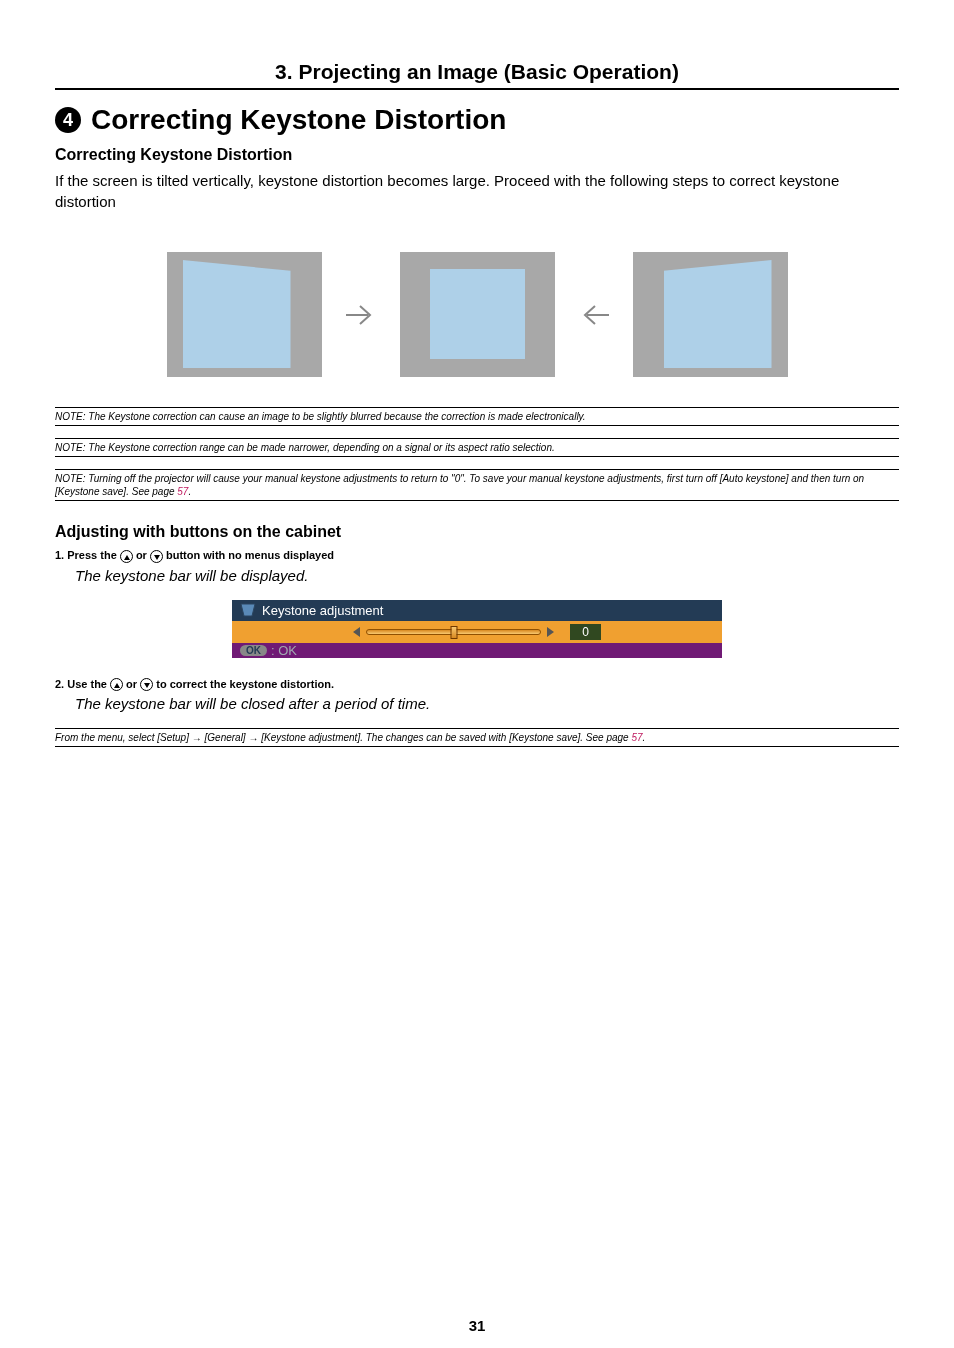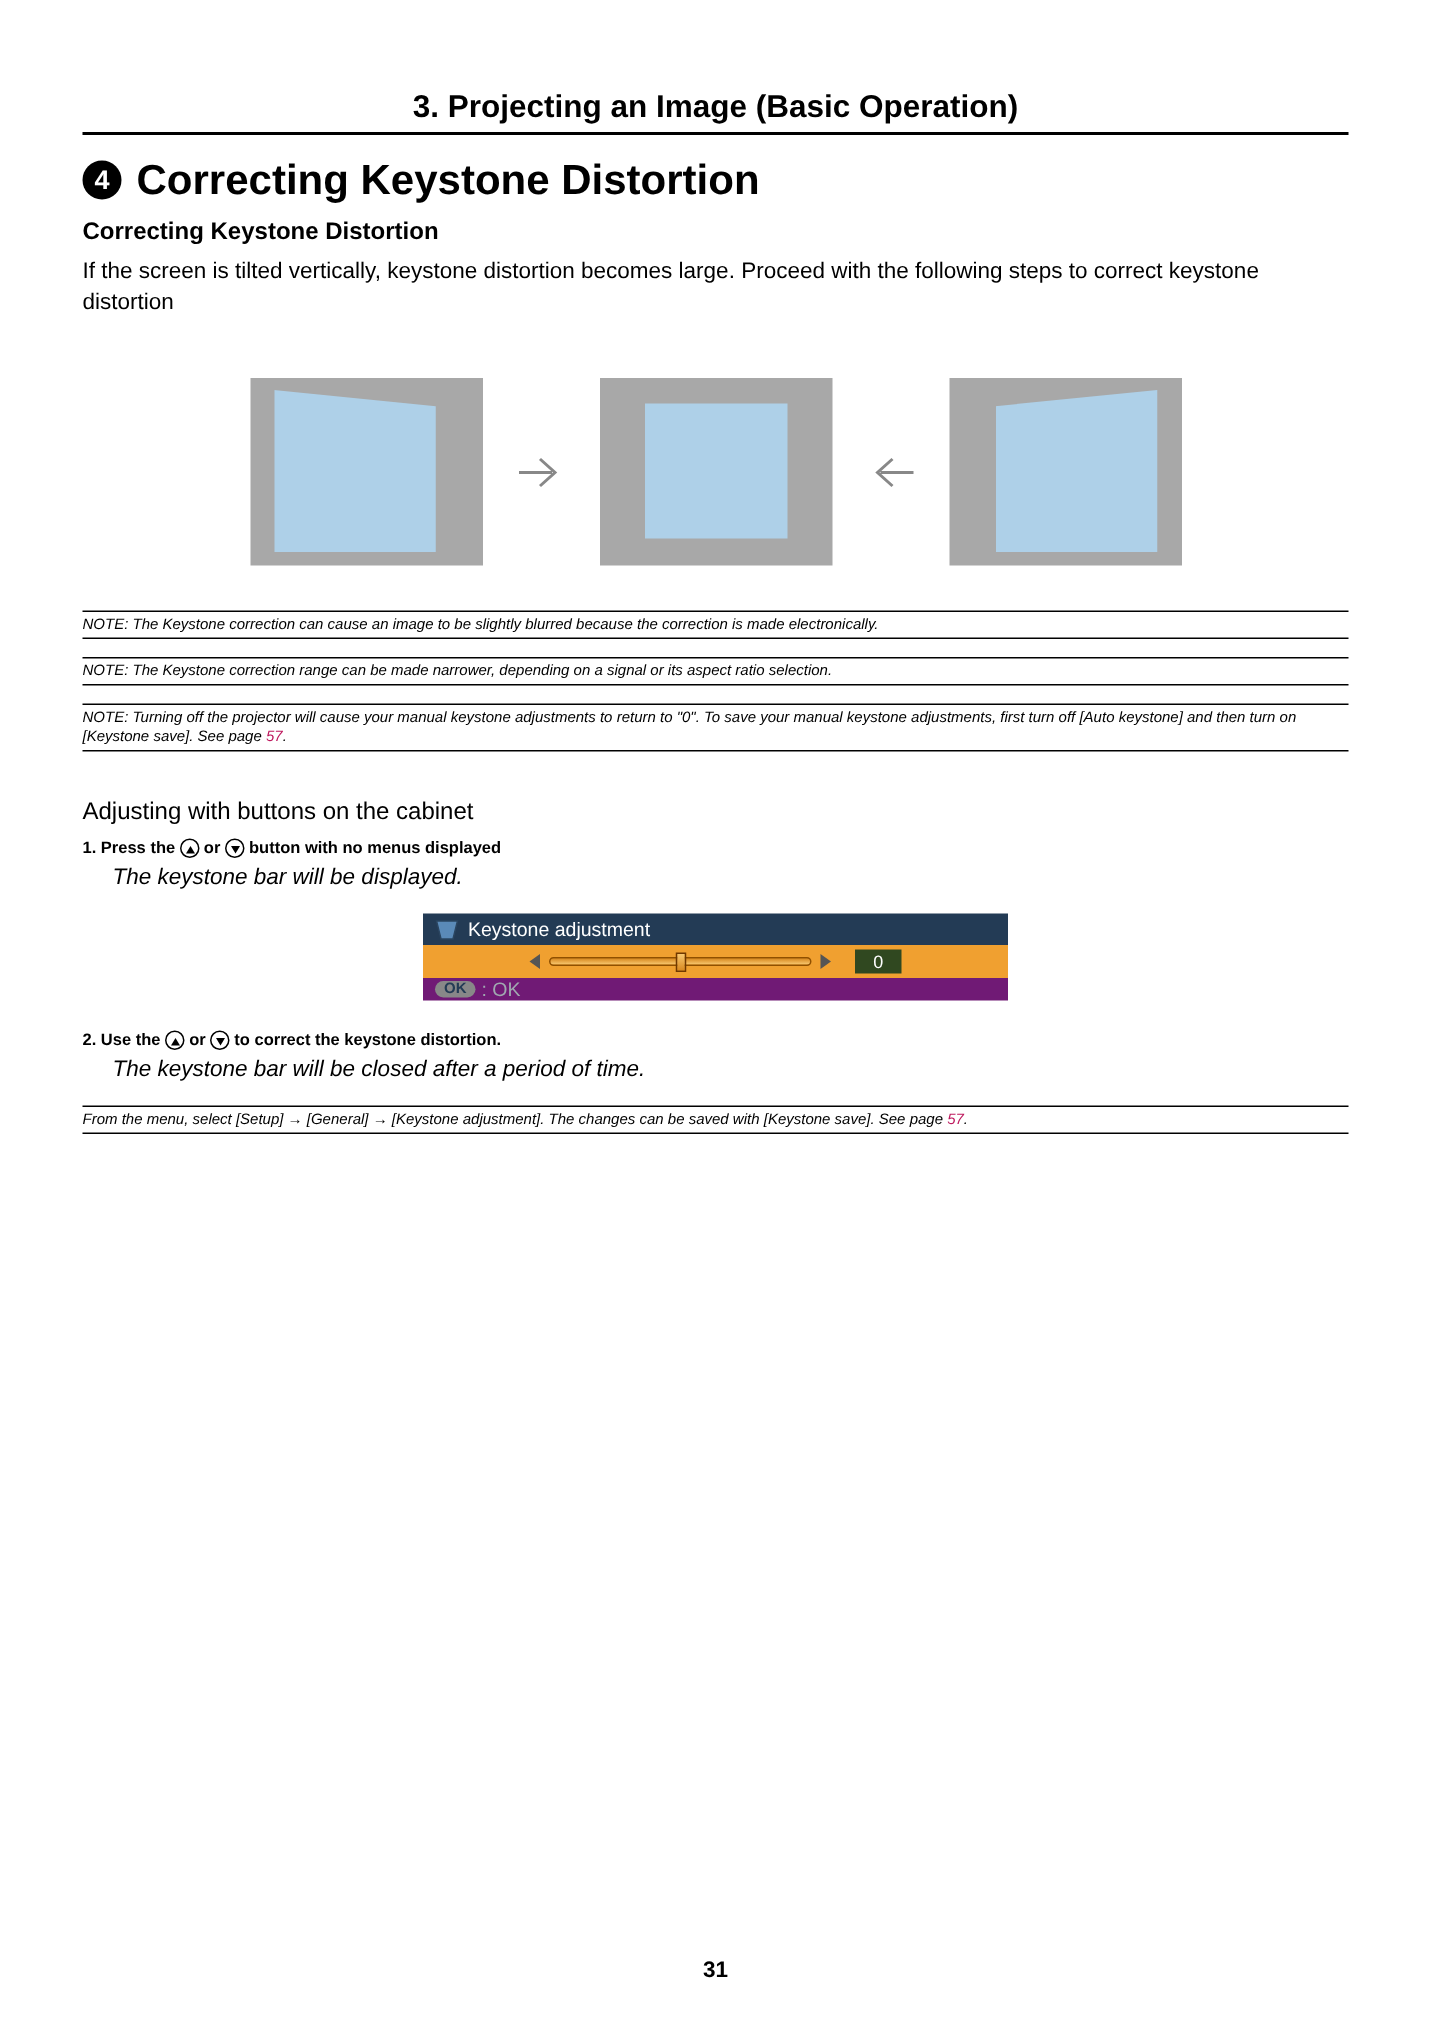--- a/index.html
+++ b/index.html
@@ -94,22 +94,22 @@
       border-top: 1px solid #000;
       border-bottom: 1px solid #000;
       padding: 2px 0;
       margin-bottom: 12px;
       line-height: 1.3;
     }
     .note .page-link { color: #be185d; }
     .note .arrow { font-style: normal; }
     .sub-heading-2 {
       font-size: 16px;
-      font-weight: 400;
-      margin-top: 32px;
+      font-weight: 700;
+      margin-top: 22px;
       margin-bottom: 8px;
     }
     .step { font-size: 11px; font-weight: bold; margin-bottom: 4px; }
     .step .icon-circ {
       display: inline-block;
       width: 13px;
       height: 13px;
       border: 1px solid #000;
       border-radius: 50%;
       position: relative;
@@ -136,21 +136,21 @@
       border-right: 3.5px solid transparent;
       border-top: 5px solid #000;
     }
     .step-desc {
       font-style: italic;
       font-size: 15px;
       margin-left: 20px;
       margin-bottom: 16px;
     }
     .keystone-ui {
-      width: 390px;
+      width: 490px;
       margin: 0 auto 20px auto;
       font-size: 13px;
     }
     .keystone-header {
       background: #233b55;
       color: #fff;
       padding: 3px 8px;
       display: flex;
       align-items: center;
       gap: 6px;
@@ -207,21 +207,21 @@
     .ok-pill {
       background: #888;
       color: #233b55;
       border-radius: 8px;
       padding: 0 6px;
       font-size: 10px;
       font-weight: bold;
     }
     .page-num {
       position: absolute;
-      bottom: 26px;
+      bottom: 14px;
       left: 0;
       right: 0;
       text-align: center;
       font-weight: bold;
       font-size: 15px;
     }
   </style>
 </head>
 <body>
 

